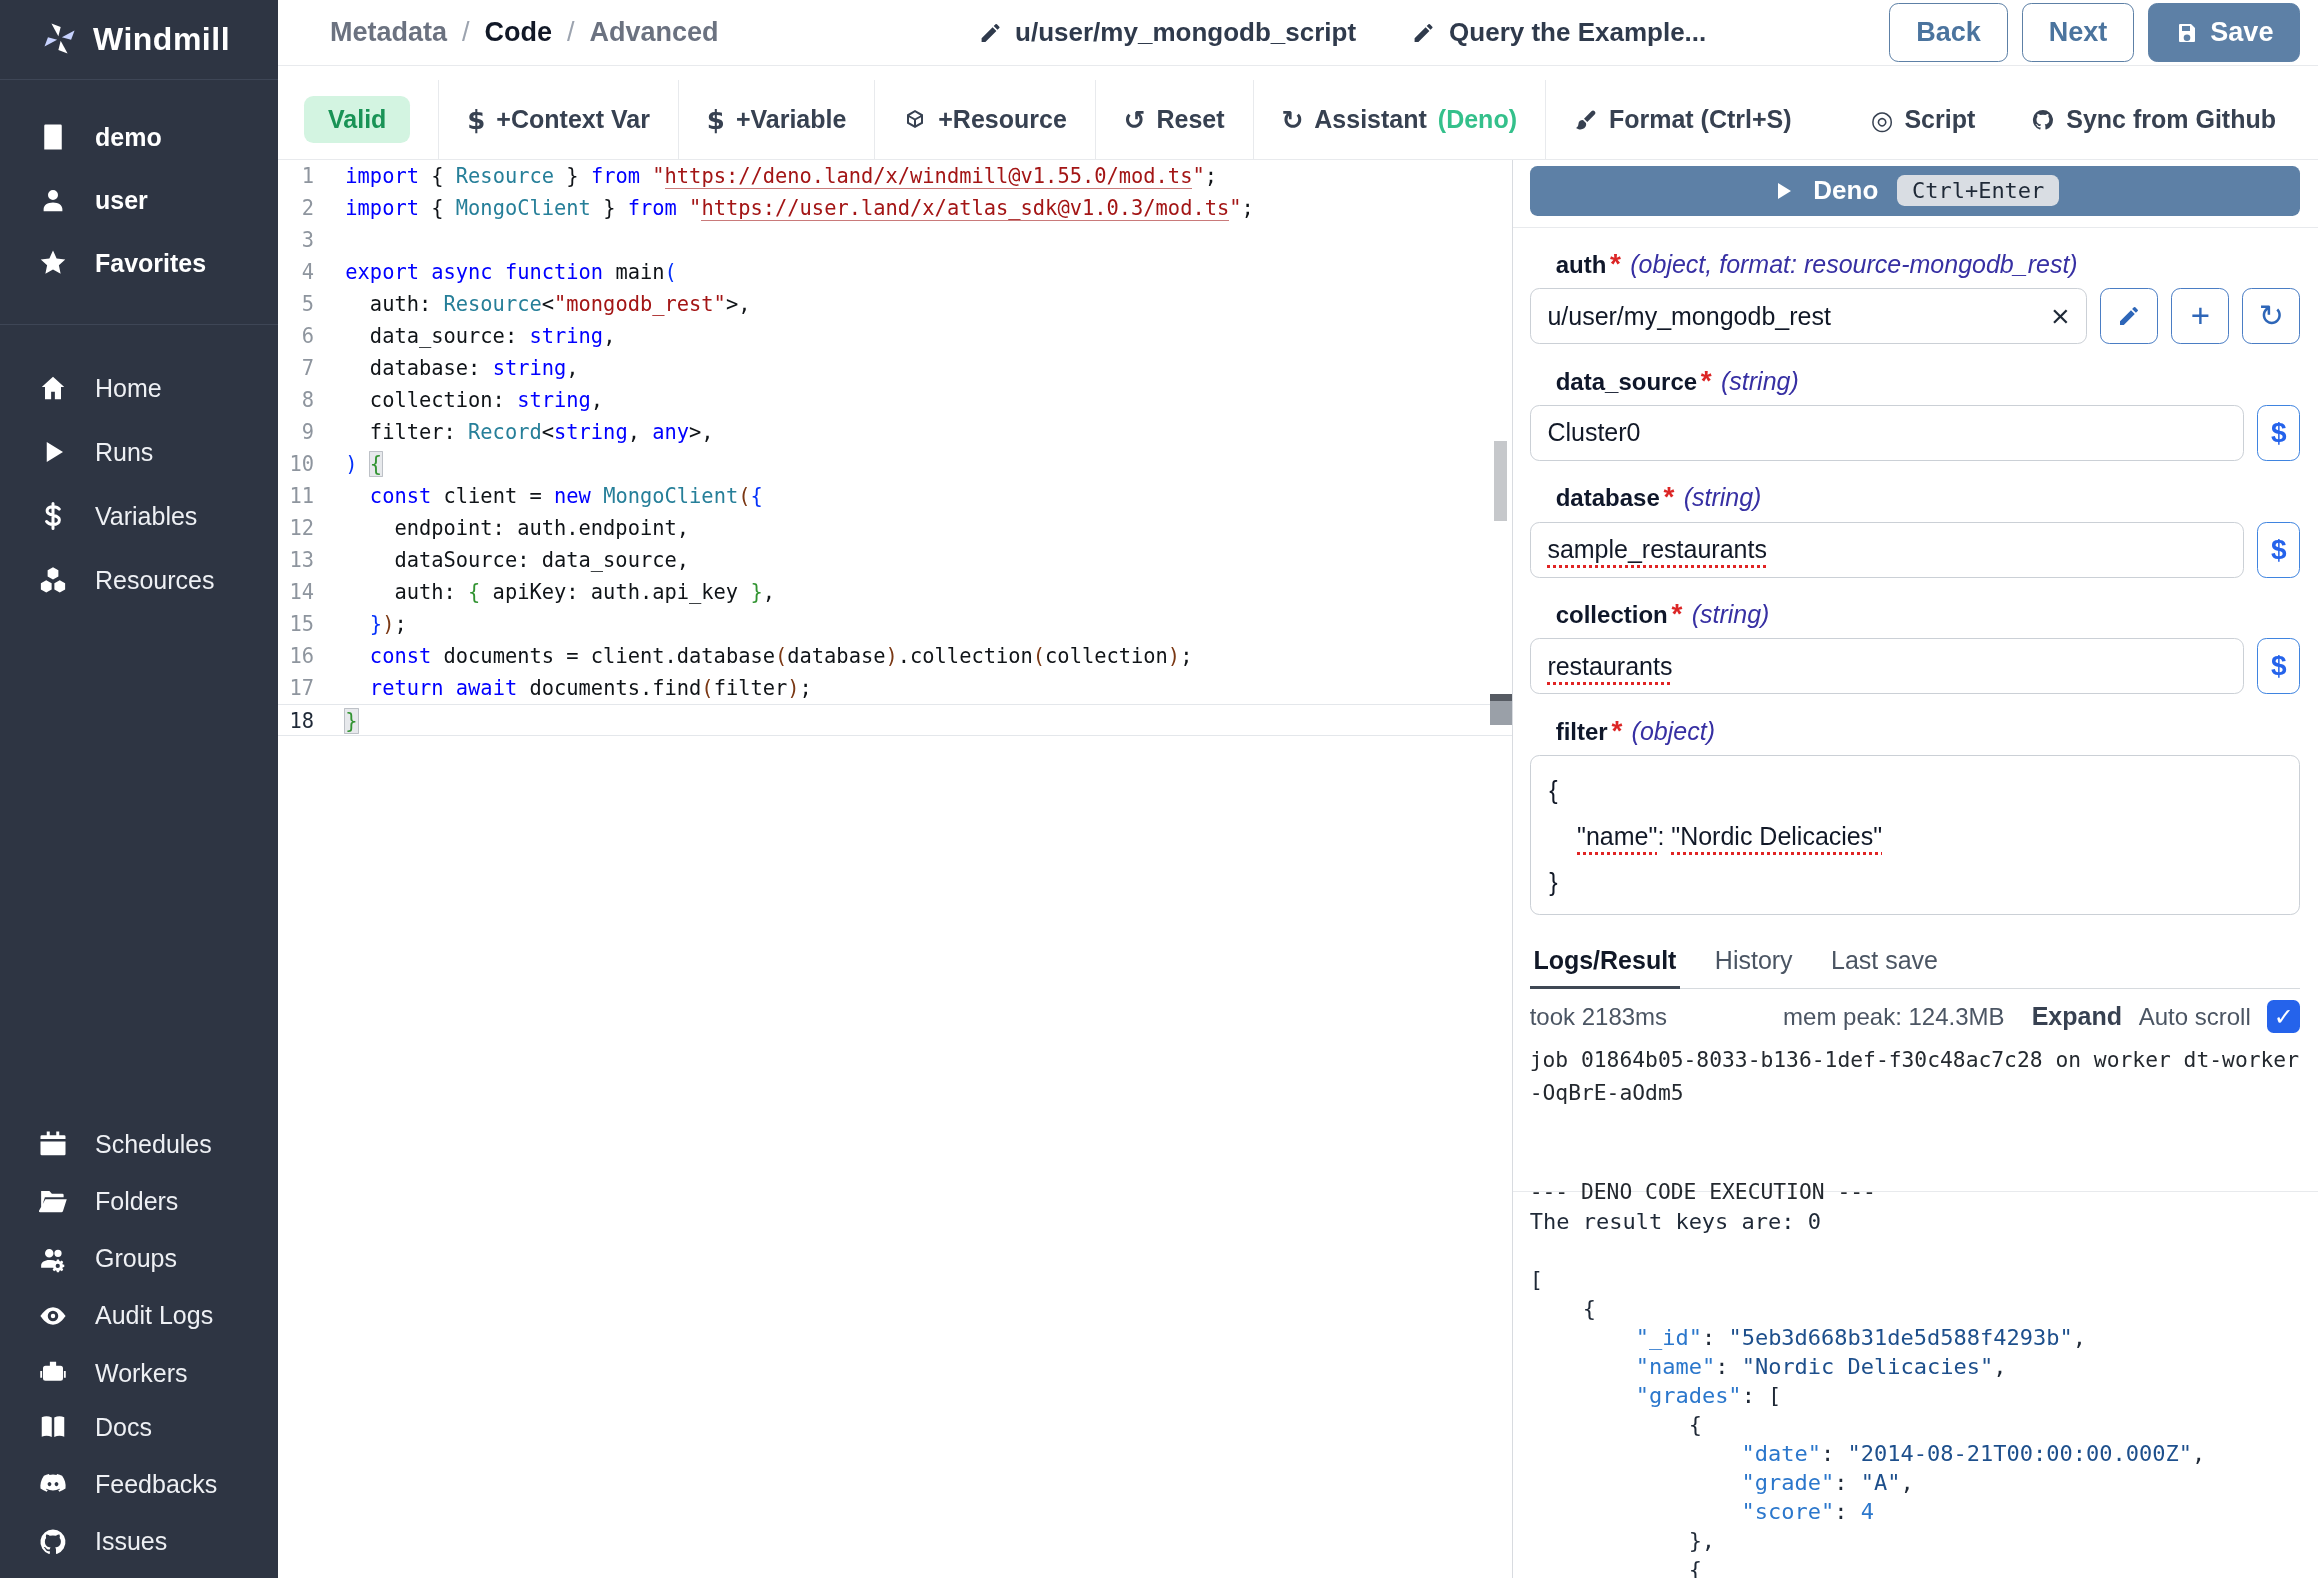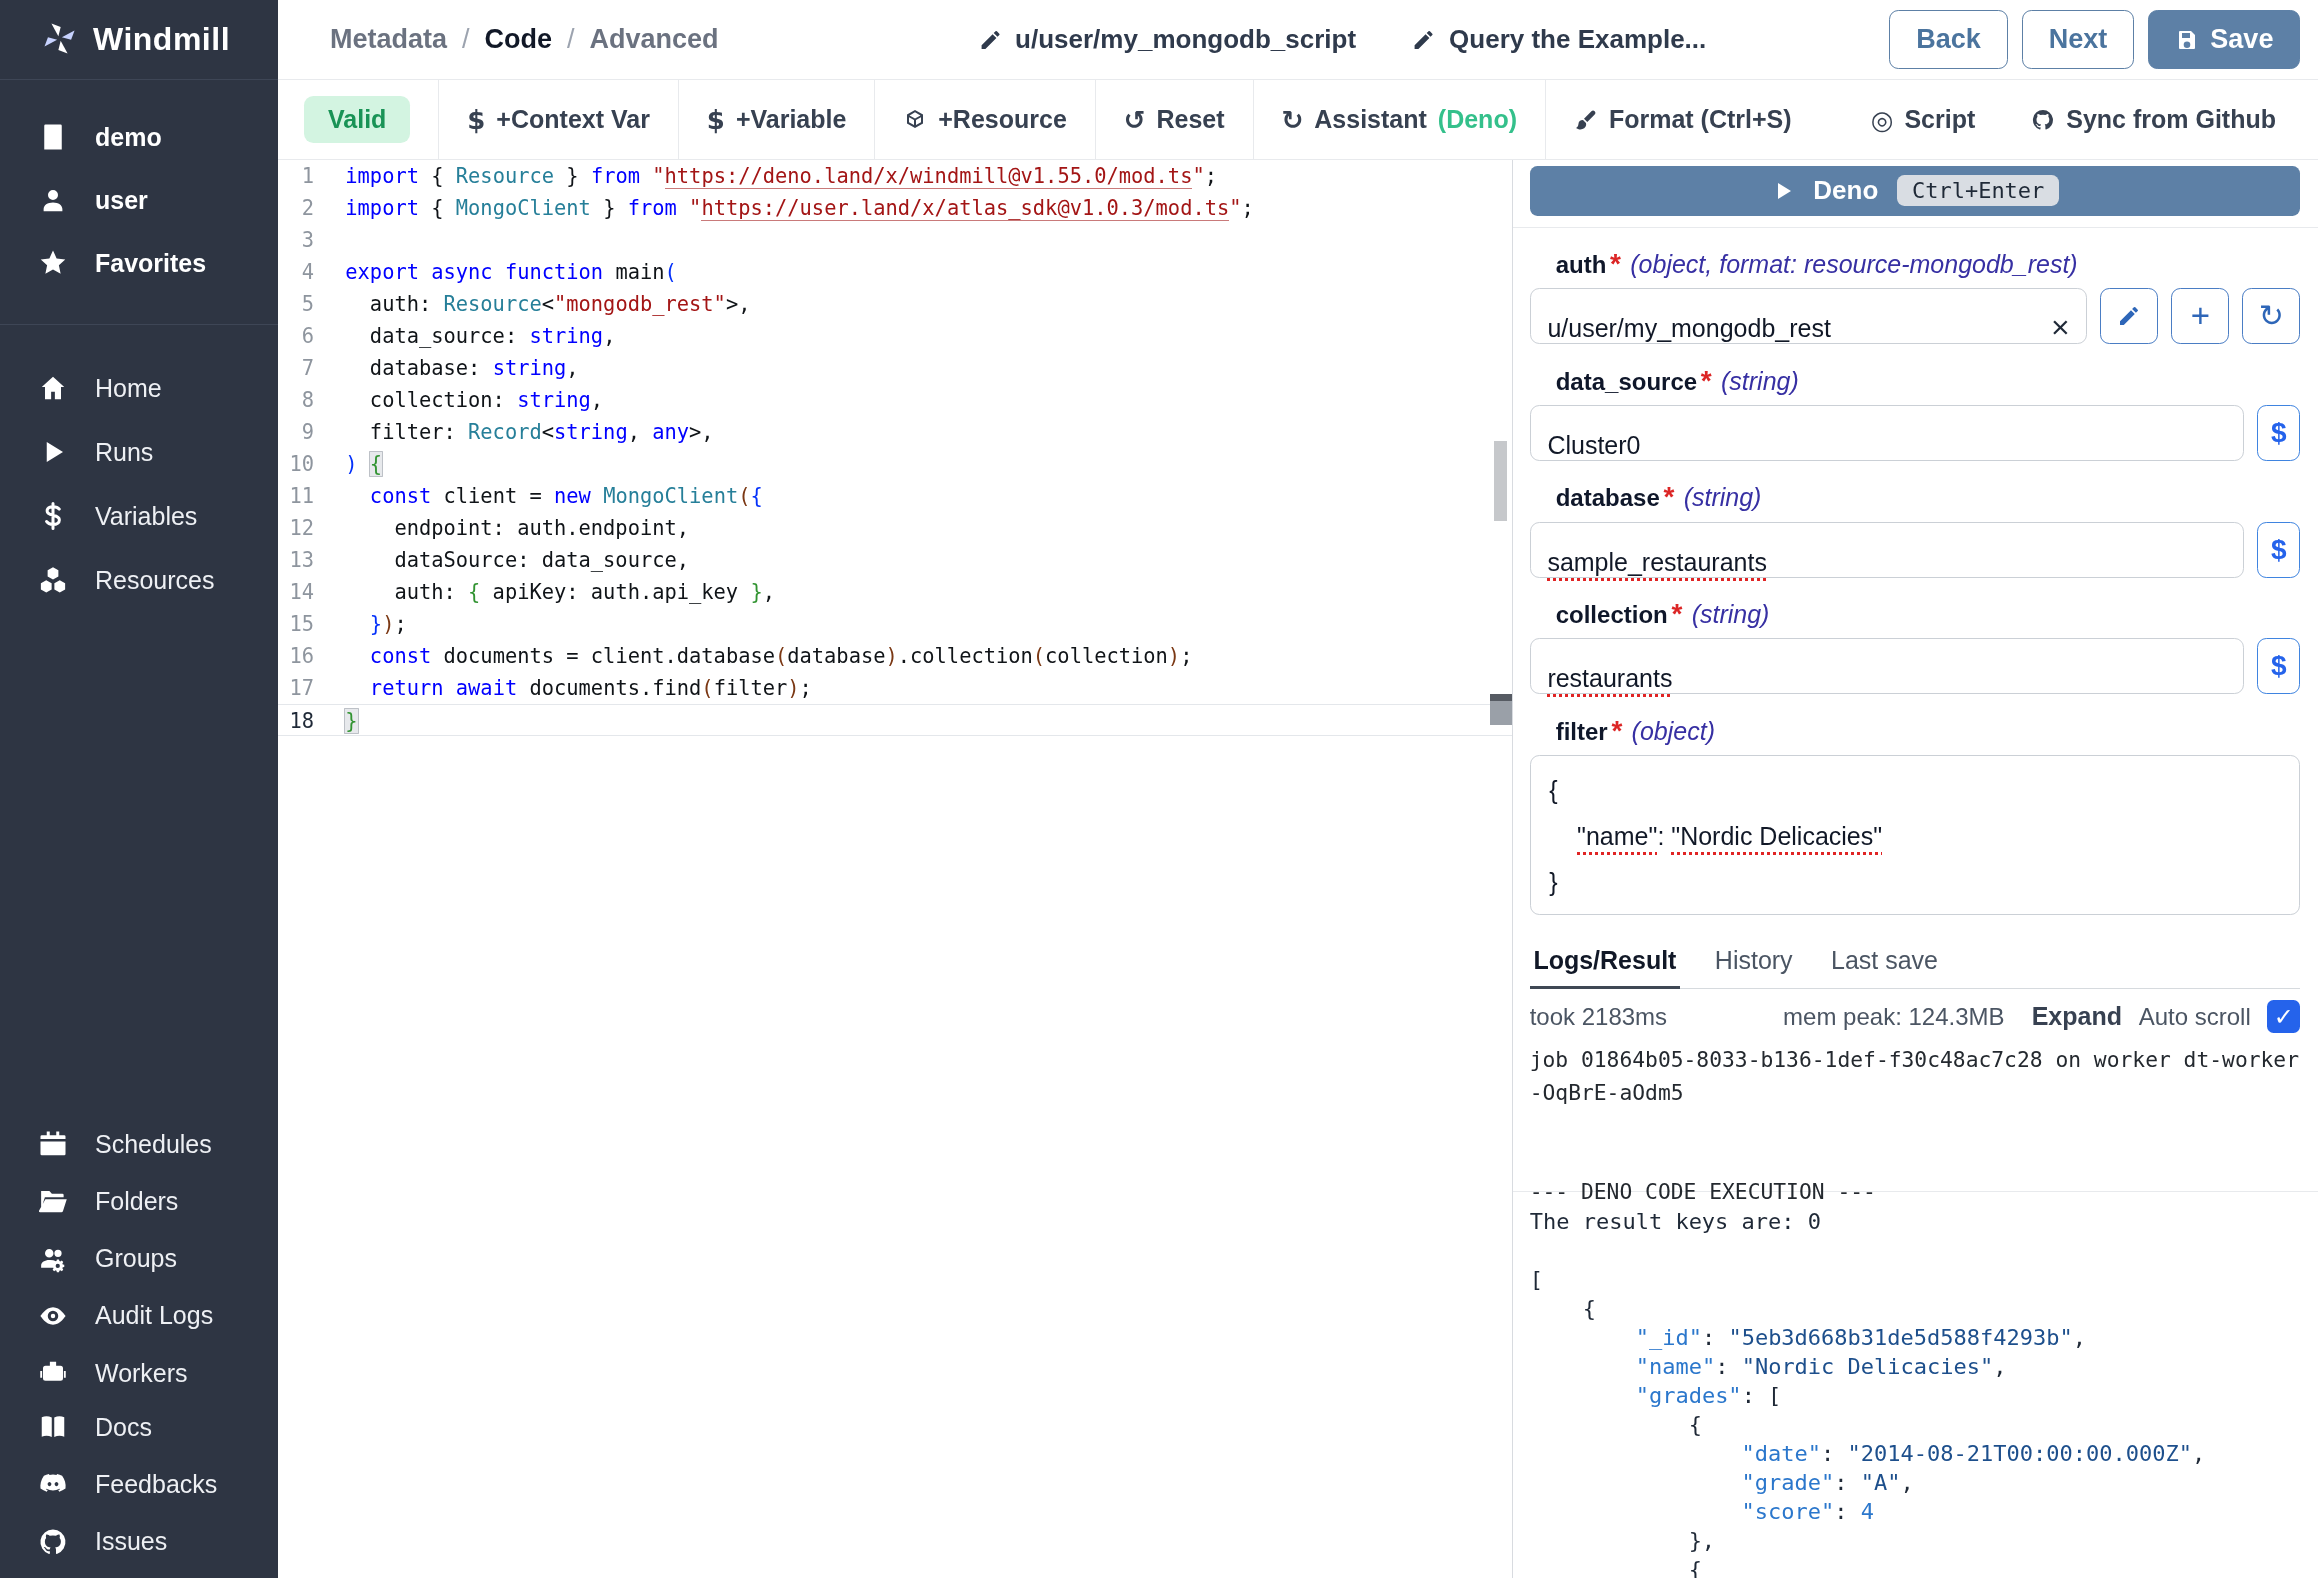--- a/index.html
+++ b/index.html
@@ -17,21 +17,21 @@
   #grp-tools { top:1120px; gap:9.3px; }
   #grp-bottom { top:1403px; gap:9.3px; }
   .side-item { height:48px; display:flex; align-items:center; padding-left:37px; gap:26px; cursor:pointer; }
   .side-item .ico { width:32px; height:32px; color:#ffffff; display:flex; align-items:center; justify-content:center; }
   .side-item .ico svg { width:30px; height:30px; }
   .side-label { color:#eef0f4; font-size:25px; font-weight:500; }
   #grp-workspace .side-label { font-weight:700; color:#ffffff; }
   .side-divider { position:absolute; left:0; top:324px; width:278px; height:0.9px; background:#3e4656; }
 
   
-  #header { position:absolute; left:278px; top:0; width:2041px; height:80px; background:#fff;
+  #header { position:absolute; left:278px; top:0; width:2041px; height:66px; background:#fff;
     border-bottom:0.9px solid #e8eaed; display:flex; align-items:center; }
   #breadcrumb { margin-left:52px; font-size:27px; font-weight:600; color:#6b7280; display:flex; gap:15px; }
   #breadcrumb .sep { color:#9ca3af; font-weight:400; }
   #breadcrumb .active { color:#111827; font-weight:700; }
   #script-ids { position:absolute; left:50%; transform:translateX(-44%); display:flex; gap:56px; align-items:center; }
   .sid { display:flex; align-items:center; gap:13px; color:#2f3a4c; font-size:26px; font-weight:700; cursor:pointer; }
   .sid svg { width:24px; height:24px; color:#2f3a4c; }
   #header-btns { margin-left:auto; margin-right:18.6px; display:flex; gap:14px; }
   .hbtn { height:59px; padding:0 26px; border:1.9px solid #5d80a6; border-radius:9.3px; background:#fff;
     color:#4b749e; font-size:27px; font-weight:700; display:flex; align-items:center; gap:11px; cursor:pointer; }
@@ -76,21 +76,21 @@
     align-items:center; justify-content:center; gap:18.6px; color:#fff; font-size:26px; font-weight:700; cursor:pointer; }
   #test-btn .kbd { background:#d9dde3; color:#1f2937; font-family:"DejaVu Sans Mono", monospace;
     font-weight:400; font-size:22px; padding:2.8px 15px; border-radius:7.4px; }
   .rp-divider { height:0.9px; background:#e8eaed; margin:11px -18.6px 0 -16.7px; }
   .fld-label { margin-top:20.4px; display:flex; align-items:baseline; gap:9.3px; }
   .fld-name { font-size:24px; font-weight:700; color:#0f172a;margin-left:26px; }
   .req { color:#dc2626; font-size:28px; font-weight:700; margin-left:-5.6px; }
   .ann { font-style:italic; font-size:25px; color:#3730a3; }
   .fld-row { margin-top:8.3px; display:flex; gap:13px; align-items:center; }
   .tinput { flex:1; height:56px; border:0.9px solid #cbd0d6; border-radius:9.3px; padding:0 16.7px;
-    font-size:25px; color:#111827; display:flex; align-items:flex-end; background:#fff; cursor:text; }
+    font-size:25px; color:#111827; display:flex; align-items:center; background:#fff; cursor:text; }
   .tinput .val { flex:1; }
   .spell { text-decoration:underline dotted #e02424; text-decoration-thickness:2.8px; text-underline-offset:7.4px; }
   .xclear { color:#1f2937; font-size:32px; cursor:pointer; line-height:1; }
   .sqbtn { width:58px; height:56px; border:1.9px solid #4a7dc4; border-radius:9.3px; color:#2e66b8;
     display:flex; align-items:center; justify-content:center; cursor:pointer; background:#fff; }
   .sqbtn svg { width:26px; height:26px; }
   .dollarbtn { width:43px; height:56px; border:1.9px solid #3f84e0; border-radius:9.3px; color:#2563eb;
     font-size:28px; font-weight:700; display:flex; align-items:center; justify-content:center; cursor:pointer; background:#fff; flex:none; }
   #filter-box { margin-top:8.3px; height:160px; border:0.9px solid #cbd0d6; border-radius:9.3px;
     padding:11px 18.6px; font-size:25px; color:#111827; line-height:46px; white-space:pre; cursor:text; }

